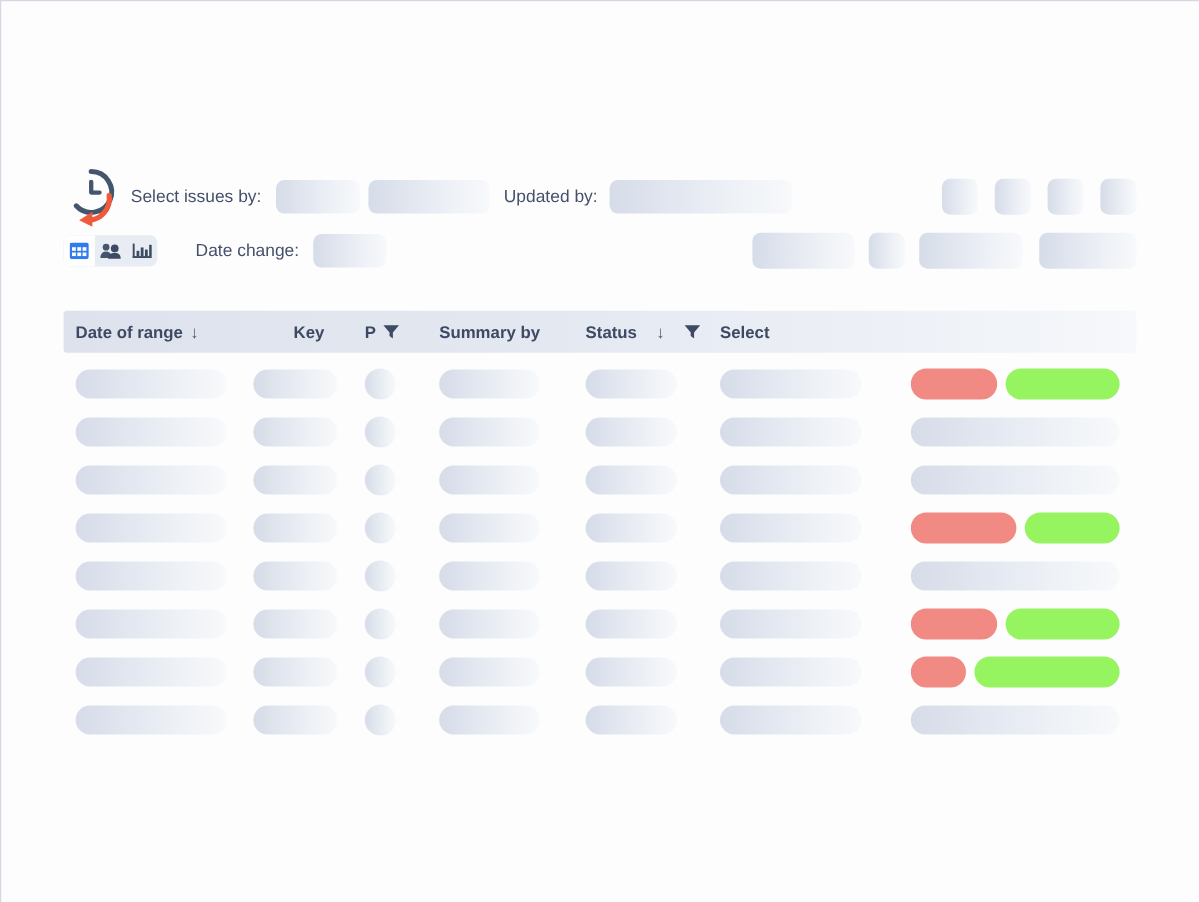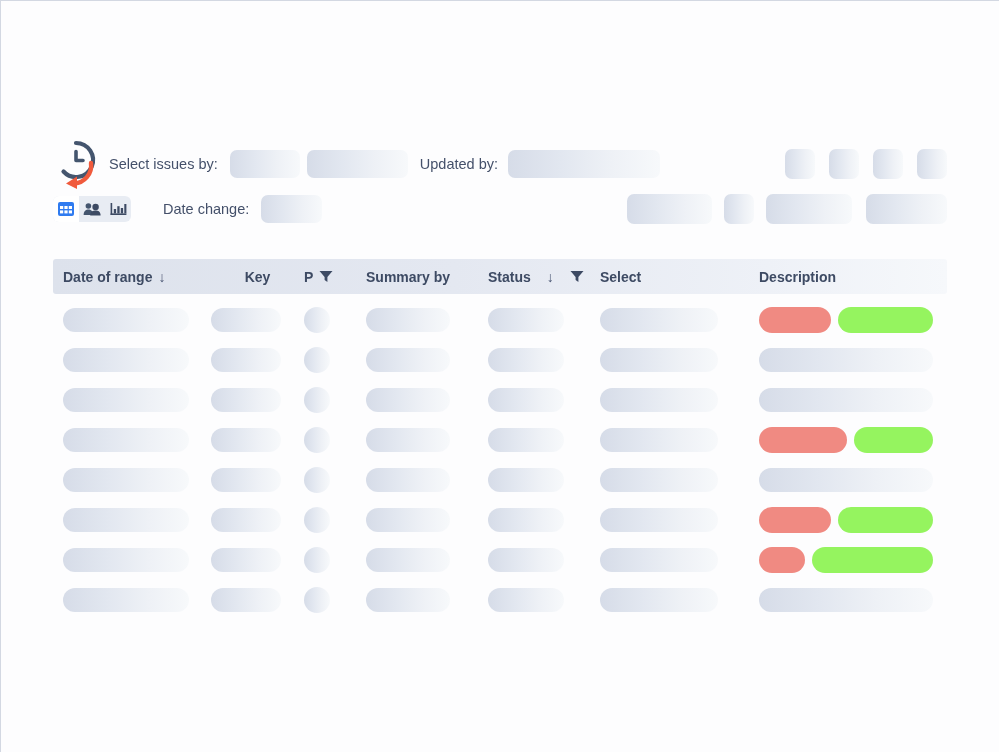--- a/index.html
+++ b/index.html
@@ -245,23 +245,20 @@
     <div class="th c-status">
       <span>Status</span>
       <span class="sort-arrow">↓</span>
       <svg class="funnel" width="14" height="13" viewBox="0 0 14 13">
         <path d="M0.5 1 L13.5 1 L8.4 7 L8.4 12 L5.6 10 L5.6 7 Z" fill="#3d4a63"></path>
       </svg>
     </div>
     <div class="th c-sum">
       <span>Select</span>
     </div>
-    <div class="th c-desc">
-      <span>Description</span>
-    </div>
   </div>
 
   <div class="tbody" id="tbody">
       <div class="trow">
         <div class="c-date" style="padding-left: 10px;">
           <span class="skel pill cell-bar" style="width: 126px;"></span>
         </div>
         <div class="c-key">
           <span class="skel pill cell-bar" style="width: 70px;"></span>
         </div>

